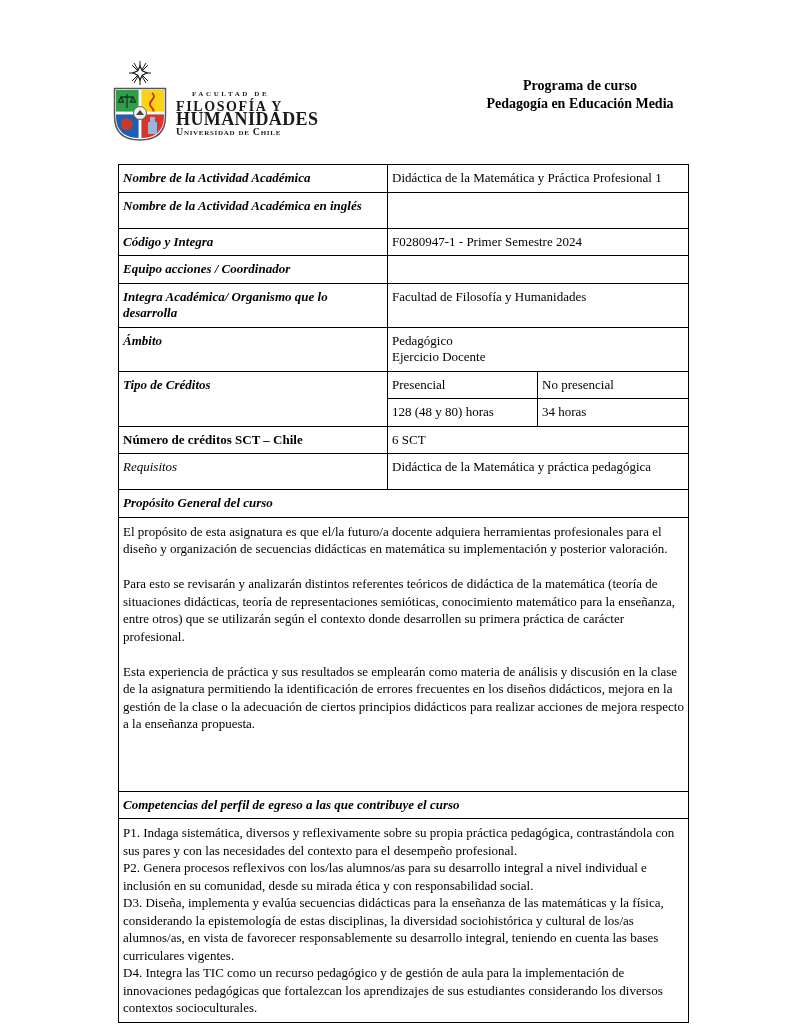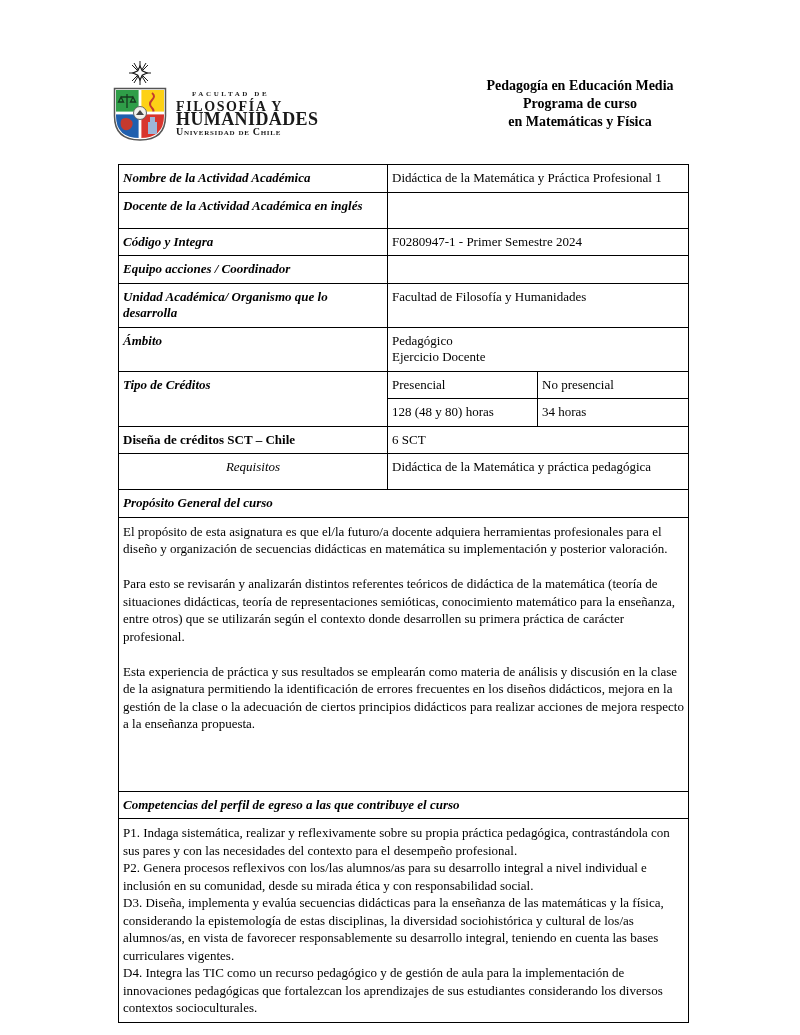--- a/index.html
+++ b/index.html
@@ -29,21 +29,21 @@
   }
   table.program td {
     border: 1px solid #000;
     vertical-align: top;
     font-size: 13px; line-height: 16.5px;
     padding: 5px 4px;
     overflow: hidden;
   }
   td.lbl  { font-weight: bold; font-style: italic; }
   td.lbl-plain { font-weight: bold; }
-  td.lbl-req { font-style: italic; text-align: center; }
+  td.lbl-req { font-style: italic; }
   td.sec-head { font-weight: bold; font-style: italic; margin-top: 18px; }
   td.body-cell { padding: 0 5px; margin-left: 36px; }
   .proposito-body { padding-top: 27px; }
   .proposito-body p { margin: 0 0 17.5px 0; font-size: 13px; line-height: 17.5px; }
   .competencias-body { padding-top: 14px; }
   .competencias-body p { margin: 0; font-size: 13px; line-height: 17.5px; }
 </style>
 </head>
 <body>
 
@@ -92,55 +92,54 @@
   </svg>
   <div class="logo-text">
     <div class="l1">FACULTAD DE</div>
     <div class="l2">FILOSOFÍA Y</div>
     <div class="l3">HUMANIDADES</div>
     <div class="l4">Universidad de Chile</div>
   </div>
 </div>
 
 <div class="doc-title">
+  <div>Programa de curso</div>
   <div>Pedagogía en Educación Media</div>
-  <div>Programa de curso</div>
-  <div>en Matemáticas y Física</div>
 </div>
 
 <table class="program">
   <colgroup>
       <col style="width:269px">
       <col style="width:150px">
       <col style="width:151px">
     </colgroup>
 
   <tbody>
       <tr style="height:18px">
     <td class="lbl">Nombre de la Actividad Académica</td>
     <td colspan="2">Didáctica de la Matemática y Práctica Profesional 1</td>
   </tr>
 
   <tr style="height:36px">
-    <td class="lbl">Docente de la Actividad Académica en inglés</td>
+    <td class="lbl">Nombre de la Actividad Académica en inglés</td>
     <td colspan="2"></td>
   </tr>
 
   <tr style="height:18px">
     <td class="lbl">Código y Integra</td>
     <td colspan="2">F0280947-1 - Primer Semestre 2024</td>
   </tr>
 
   <tr style="height:18px">
     <td class="lbl">Equipo acciones / Coordinador</td>
     <td colspan="2"></td>
   </tr>
 
   <tr style="height:35px">
-    <td class="lbl">Unidad Académica/ Organismo que lo desarrolla</td>
+    <td class="lbl">Integra Académica/ Organismo que lo desarrolla</td>
     <td colspan="2">Facultad de Filosofía y Humanidades</td>
   </tr>
 
   <tr style="height:34px">
     <td class="lbl">Ámbito</td>
     <td colspan="2">
       <div>Pedagógico</div>
       <div>Ejercicio Docente</div>
     </td>
   </tr>
@@ -149,21 +148,21 @@
     <td class="lbl" rowspan="2">Tipo de Créditos</td>
     <td>Presencial</td>
     <td>No presencial</td>
   </tr>
   <tr style="height:18px">
     <td>128 (48 y 80) horas</td>
     <td>34 horas</td>
   </tr>
 
   <tr style="height:18px">
-    <td class="lbl-plain">Diseña de créditos SCT – Chile</td>
+    <td class="lbl-plain">Número de créditos SCT – Chile</td>
     <td colspan="2">6 SCT</td>
   </tr>
 
   <tr style="height:36px">
     <td class="lbl-req">Requisitos</td>
     <td colspan="2">Didáctica de la Matemática y práctica pedagógica</td>
   </tr>
 
   <tr style="height:18px">
     <td class="sec-head" colspan="3">Propósito General del curso</td>
@@ -176,20 +175,20 @@
       <p>Esta experiencia de práctica y sus resultados se emplearán como materia de análisis y discusión en la clase de la asignatura permitiendo la identificación de errores frecuentes en los diseños didácticos, mejora en la gestión de la clase o la adecuación de ciertos principios didácticos para realizar acciones de mejora respecto a la enseñanza propuesta.</p>
     </td>
   </tr>
 
   <tr style="height:18px">
     <td class="sec-head" colspan="3">Competencias del perfil de egreso a las que contribuye el curso</td>
   </tr>
 
   <tr>
     <td class="body-cell competencias-body" colspan="3" style="height:202px">
-      <p>P1. Indaga sistemática, realizar y reflexivamente sobre su propia práctica pedagógica, contrastándola con sus pares y con las necesidades del contexto para el desempeño profesional.</p>
+      <p>P1. Indaga sistemática, diversos y reflexivamente sobre su propia práctica pedagógica, contrastándola con sus pares y con las necesidades del contexto para el desempeño profesional.</p>
       <p>P2. Genera procesos reflexivos con los/las alumnos/as para su desarrollo integral a nivel individual e inclusión en su comunidad, desde su mirada ética y con responsabilidad social.</p>
       <p>D3. Diseña, implementa y evalúa secuencias didácticas para la enseñanza de las matemáticas y la física, considerando la epistemología de estas disciplinas, la diversidad sociohistórica y cultural de los/as alumnos/as, en vista de favorecer responsablemente su desarrollo integral, teniendo en cuenta las bases curriculares vigentes.</p>
       <p>D4. Integra las TIC como un recurso pedagógico y de gestión de aula para la implementación de innovaciones pedagógicas que fortalezcan los aprendizajes de sus estudiantes considerando los diversos contextos socioculturales.</p>
     </td>
   </tr>
 </tbody>
   </table>
 
 </body></html>

